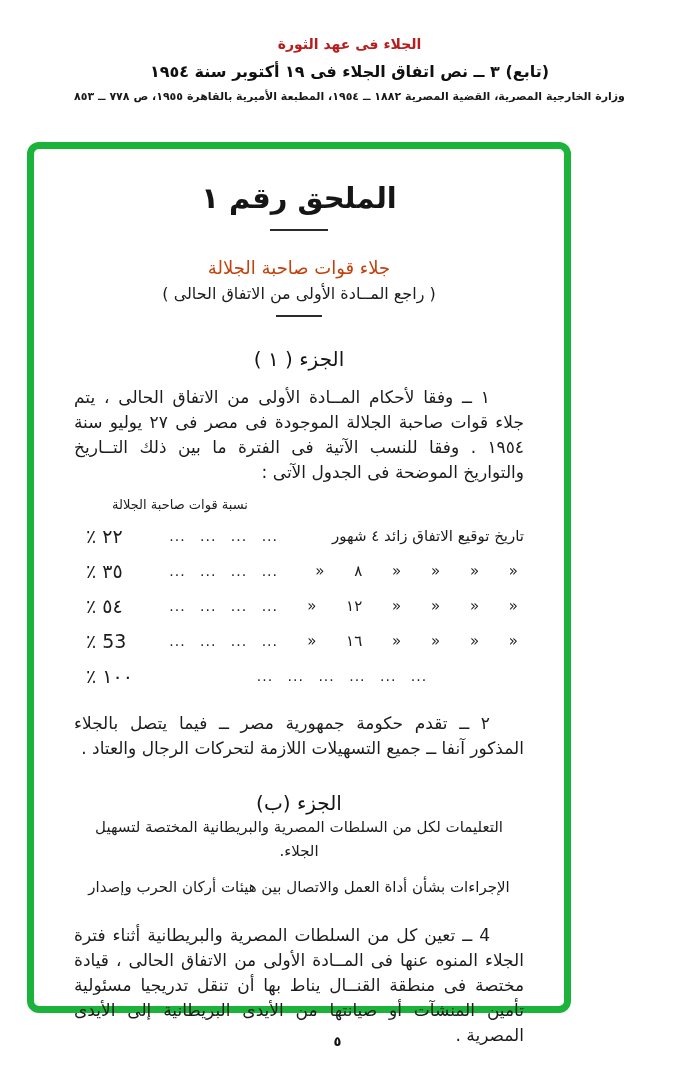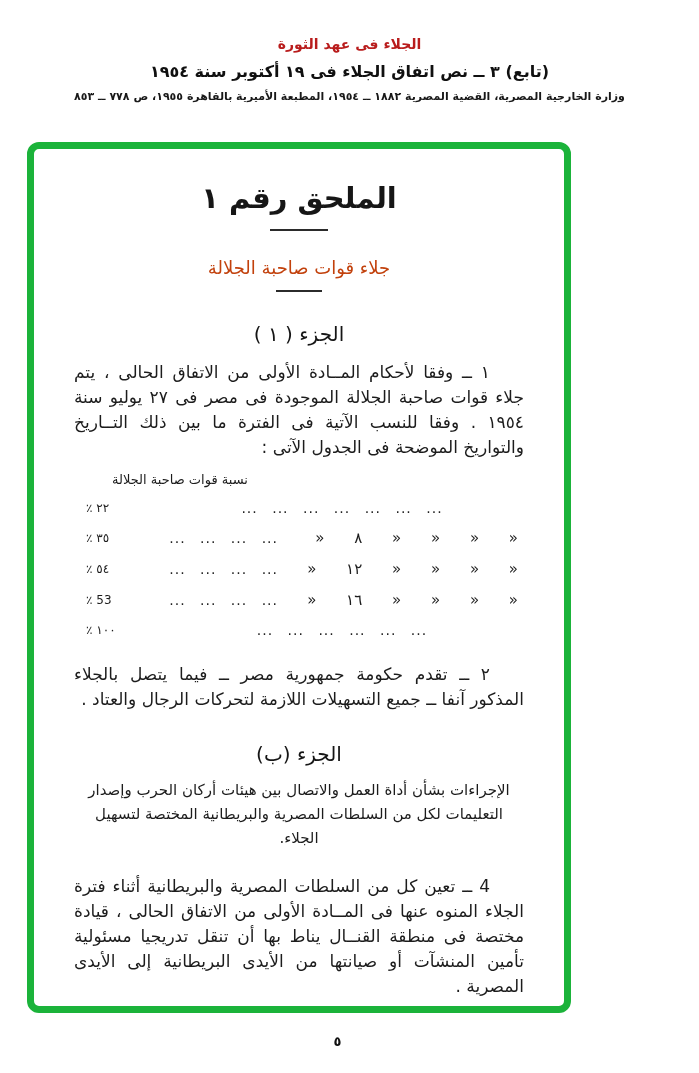--- a/index.html
+++ b/index.html
@@ -57,21 +57,21 @@
   .tbl-row { display:flex; align-items:center; margin-top:13px; }
   .cell-date { flex:0 0 238px; font-size:15px; white-space:nowrap; }
   .tbl-row.ditto .cell-date { word-spacing:25px; padding-right:6px; }
   .cell-dots {
     flex:1 1 auto; font-size:14px; text-align:center;
     white-space:nowrap; overflow:hidden;
     word-spacing:9px; letter-spacing:1px;
     color:#222; padding:0 8px;
   }
   .cell-percent {
-    flex:0 0 86px; font-size:12px;
+    flex:0 0 86px; font-size:19px;
     direction:rtl; text-align:left;
     white-space:nowrap; padding-left:12px;
   }
 
   .para-2 { margin-top:24px; }
 
   .part2-heading { margin-top:30px; }
   .subheading { text-align:center; font-size:15px; line-height:24px; }
   .subheading-first { margin-top:12px; }
   .para-3 { margin-top:24px; }
@@ -90,30 +90,32 @@
   <div class="hdr-line2">(تابع) ٣ ــ نص اتفاق الجلاء فى ١٩ أكتوبر سنة ١٩٥٤</div>
   <div class="hdr-line3">وزارة الخارجية المصرية، القضية المصرية ١٨٨٢ ــ ١٩٥٤، المطبعة الأميرية بالقاهرة ١٩٥٥، ص ٧٧٨ ــ ٨٥٣</div>
 </div>
 
 <div class="green-box">
 
   <div class="appendix-title">الملحق رقم ١</div>
   <div class="rule rule-1"></div>
 
   <div class="subtitle">جلاء قوات صاحبة الجلالة</div>
+  <div class="subtitle-note">( راجع المــادة الأولى من الاتفاق الحالى )</div>
   <div class="rule rule-2"></div>
 
   <div class="part-heading">الجزء ( ١ )</div>
 
   <div class="para">١ ــ وفقا لأحكام المــادة الأولى من الاتفاق الحالى ، يتم جلاء قوات صاحبة الجلالة الموجودة فى مصر فى ٢٧ يوليو سنة ١٩٥٤ . وفقا للنسب الآتية فى الفترة ما بين ذلك التــاريخ والتواريخ الموضحة فى الجدول الآتى :</div>
 
   <div class="evac-table">
     <div class="tbl-col-header">نسبة قوات صاحبة الجلالة</div>
 
     <div class="tbl-row">
+      <span class="cell-date">تاريخ توقيع الاتفاق زائد ٤ شهور</span>
       <span class="cell-dots">... ... ... ... ... ... ...</span>
       <span class="cell-percent">٢٢ ٪</span>
     </div>
     <div class="tbl-row ditto">
       <span class="cell-date">« « « « ٨ «</span>
       <span class="cell-dots">... ... ... ... ... ...</span>
       <span class="cell-percent">٣٥ ٪</span>
     </div>
     <div class="tbl-row ditto">
       <span class="cell-date">« « « « ١٢ «</span>
@@ -127,20 +129,20 @@
     </div>
     <div class="tbl-row ditto">
       <span class="cell-dots">... ... ... ... ... ...</span>
       <span class="cell-percent">١٠٠ ٪</span>
     </div>
   </div>
 
   <div class="para para-2">٢ ــ تقدم حكومة جمهورية مصر ــ فيما يتصل بالجلاء المذكور آنفا ــ جميع التسهيلات اللازمة لتحركات الرجال والعتاد .</div>
 
   <div class="part-heading part2-heading">الجزء (ب)</div>
+  <div class="subheading">التعليمات لكل من السلطات المصرية والبريطانية المختصة لتسهيل الجلاء.</div>
   <div class="subheading subheading-first">الإجراءات بشأن أداة العمل والاتصال بين هيئات أركان الحرب وإصدار</div>
-  <div class="subheading">التعليمات لكل من السلطات المصرية والبريطانية المختصة لتسهيل الجلاء.</div>
 
   <div class="para para-3">4 ــ تعين كل من السلطات المصرية والبريطانية أثناء فترة الجلاء المنوه عنها فى المــادة الأولى من الاتفاق الحالى ، قيادة مختصة فى منطقة القنــال يناط بها أن تنقل تدريجيا مسئولية تأمين المنشآت أو صيانتها من الأيدى البريطانية إلى الأيدى المصرية .</div>
 
 </div>
 
 <div class="page-number">٥</div>
 
 </body></html>

